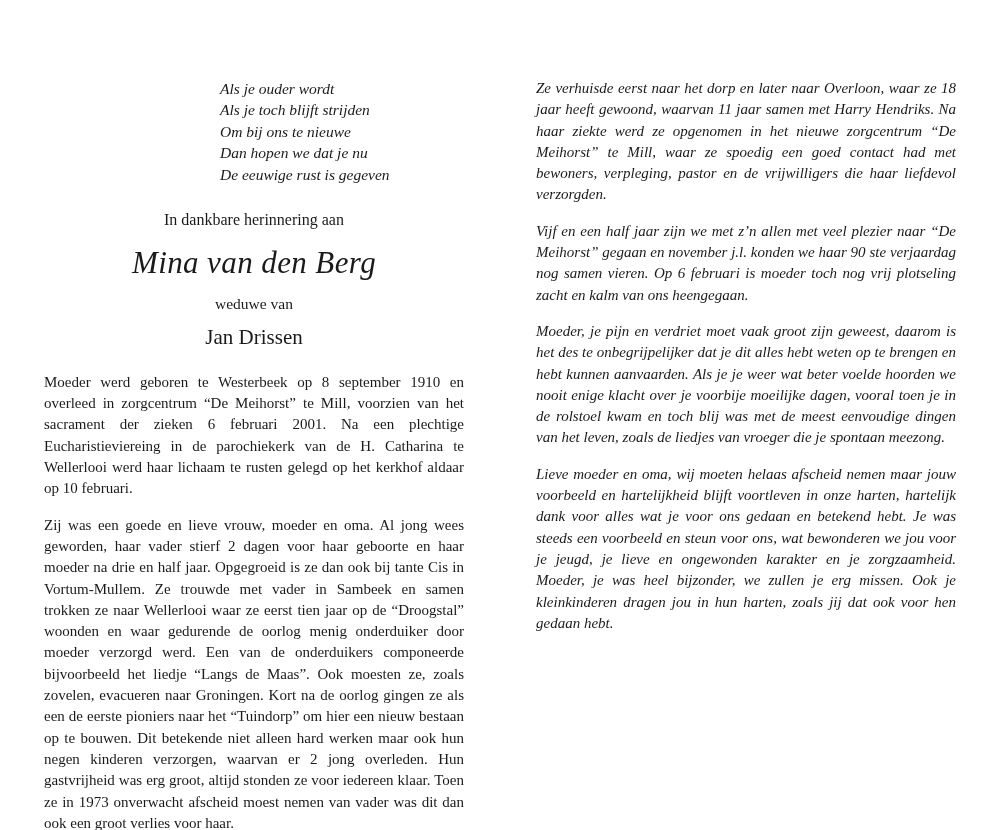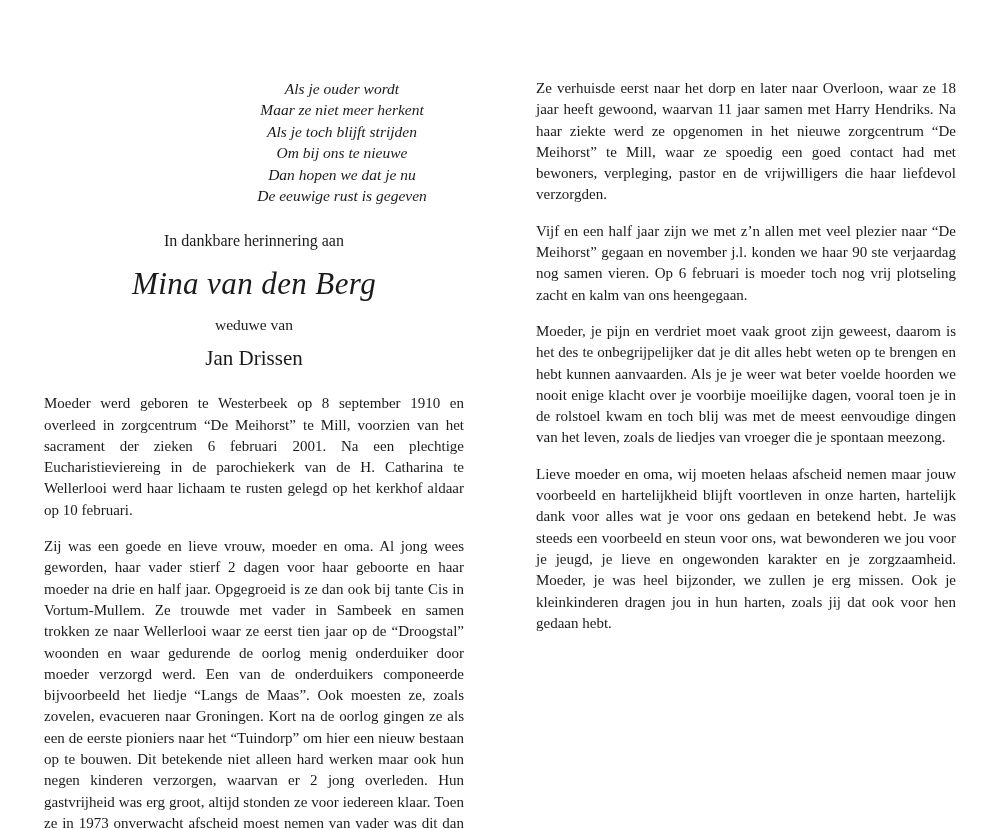--- a/index.html
+++ b/index.html
@@ -37,21 +37,20 @@
   
   .poem {
     font-style: italic;
     font-size: 15.5px;
     line-height: 1.38;
     margin-left: 176px;
     margin-bottom: 0;
   }
   .poem div {
     white-space: nowrap;
-    text-align: center;
   }
 
   
   .memorial {
     text-align: center;
     margin-top: 26px;
   }
   .in-memory {
     font-size: 16px;
     margin-bottom: 16px;
@@ -82,39 +81,39 @@
     hyphens: none;
   }
   .body-text p:last-child {
     margin-bottom: 0;
   }
   .left-body {
     margin-top: 22px;
   }
   .right-body {
     margin-top: 0;
+    font-style: italic;
   }
   .right-body p {
     font-size: 15px;
     line-height: 1.42;
   }
   .gap-block {
     margin-top: 44px;
   }
 </style>
 </head>
 <body>
 
 <div class="page">
 
   <div class="col col-left">
 
     <div class="poem">
       <div>Als je ouder wordt</div>
-      <div>Maar ze niet meer herkent</div>
       <div>Als je toch blijft strijden</div>
       <div>Om bij ons te nieuwe</div>
       <div>Dan hopen we dat je nu</div>
       <div>De eeuwige rust is gegeven</div>
     </div>
 
     <div class="memorial">
       <div class="in-memory">In dankbare herinnering aan</div>
       <div class="deceased-name">Mina van den Berg</div>
       <div class="widow-of">weduwe van</div>

